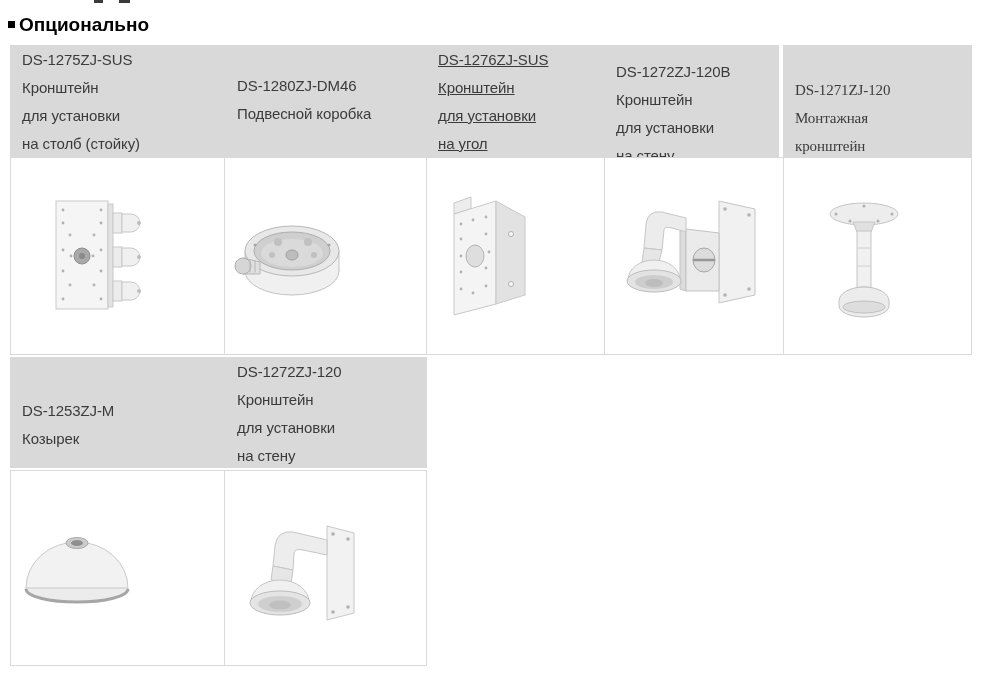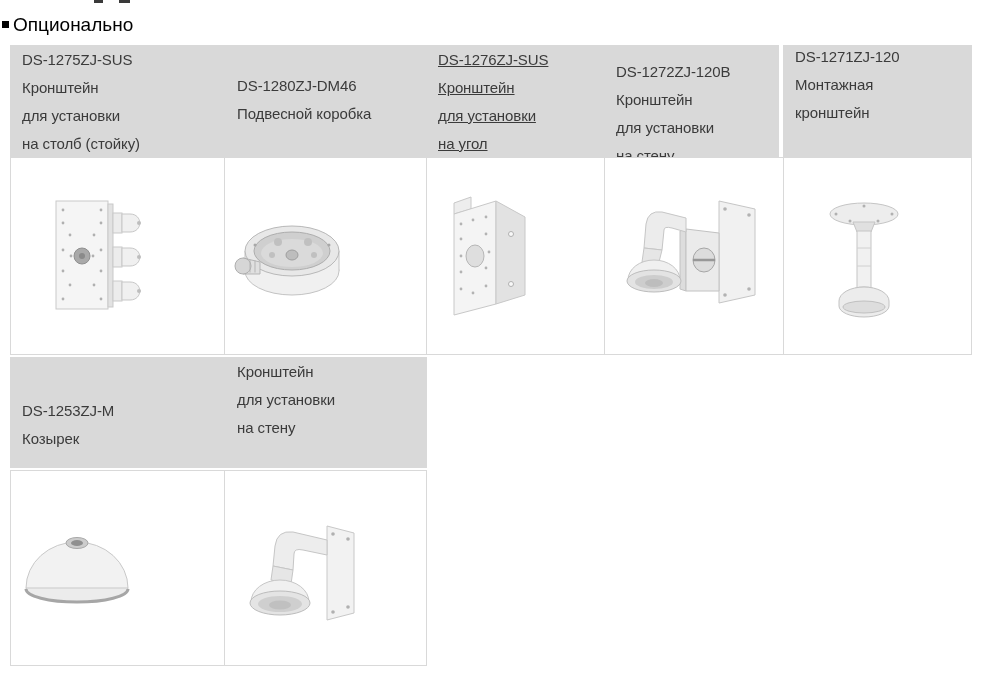--- a/index.html
+++ b/index.html
@@ -4,34 +4,34 @@
 <style>
   :root{
     --header-bg:#d9d9d9; --cell-border:#d9d9d9; --text:#3b3b3b; --title:#000000; --page-bg:#ffffff;
   }
   html,body{margin:0;padding:0;}
   body{background:#fff;font-family:"Liberation Sans",sans-serif;}
   .page{position:relative;width:985px;height:673px;background:var(--page-bg);overflow:hidden;}
   .frag{position:absolute;top:0;height:3px;background:#3a3a3a;}
   .frag1{left:94px;width:9px;}
   .frag2{left:119px;width:11px;}
-  .title{position:absolute;left:2px;top:14px;margin:0;font-size:19px;font-weight:normal;
+  .title{position:absolute;left:8px;top:14px;margin:0;font-size:19px;font-weight:bold;
          color:var(--title);display:flex;align-items:center;}
   .bullet{display:inline-block;width:7px;height:7px;background:#000;margin-right:4px;margin-top:-2px;}
   .hdr-band{position:absolute;background:var(--header-bg);}
   .band1 {left:10px; top:45px; width:769px; height:112px;}
   .band1b{left:783px;top:45px; width:189px; height:112px;}
   .band2 {left:10px; top:357px;width:417px; height:111px;}
   .htext{position:absolute;color:var(--text);}
   .hline{height:28px;line-height:28px;font-size:15px;letter-spacing:-0.1px;white-space:nowrap;}
   .t1{left:22px; top:46px;}
   .t2{left:237px;top:72px;}
   .t3{left:438px;top:46px;text-decoration:underline;}
   .t4{left:616px;top:58px;}
-  .t5{left:795px;top:43px;}
+  .t5{left:795px;top:76px;font-family:Liberation Serif, serif;}
   .t6{left:22px; top:381px;margin-top:16px;}
   .t7{left:237px;top:358px;}
   .imgcell{position:absolute;background:#fff;border:1px solid var(--cell-border);box-sizing:border-box;}
   .r1{top:157px;height:198px;}
   .r2{top:470px;height:196px;}
   .c1{left:10px; width:215px;}
   .c2{left:224px;width:203px;}
   .c3{left:426px;width:179px;}
   .c4{left:604px;width:180px;}
   .c5{left:783px;width:189px;}
@@ -86,20 +86,21 @@
   <div class="htext t5">
     <div class="hline">DS-1271ZJ-120</div>
     <div class="hline">Монтажная</div>
     <div class="hline">кронштейн</div>
   </div>
   <div class="htext t6">
     <div class="hline">DS-1253ZJ-M</div>
     <div class="hline">Козырек</div>
   </div>
   <div class="htext t7">
+    <div class="hline">DS-1272ZJ-120</div>
     <div class="hline">Кронштейн</div>
     <div class="hline">для установки</div>
     <div class="hline">на стену</div>
   </div>
 
   <div class="imgcell r1 c1"></div>
   <div class="imgcell r1 c2"></div>
   <div class="imgcell r1 c3"></div>
   <div class="imgcell r1 c4"></div>
   <div class="imgcell r1 c5"></div>

